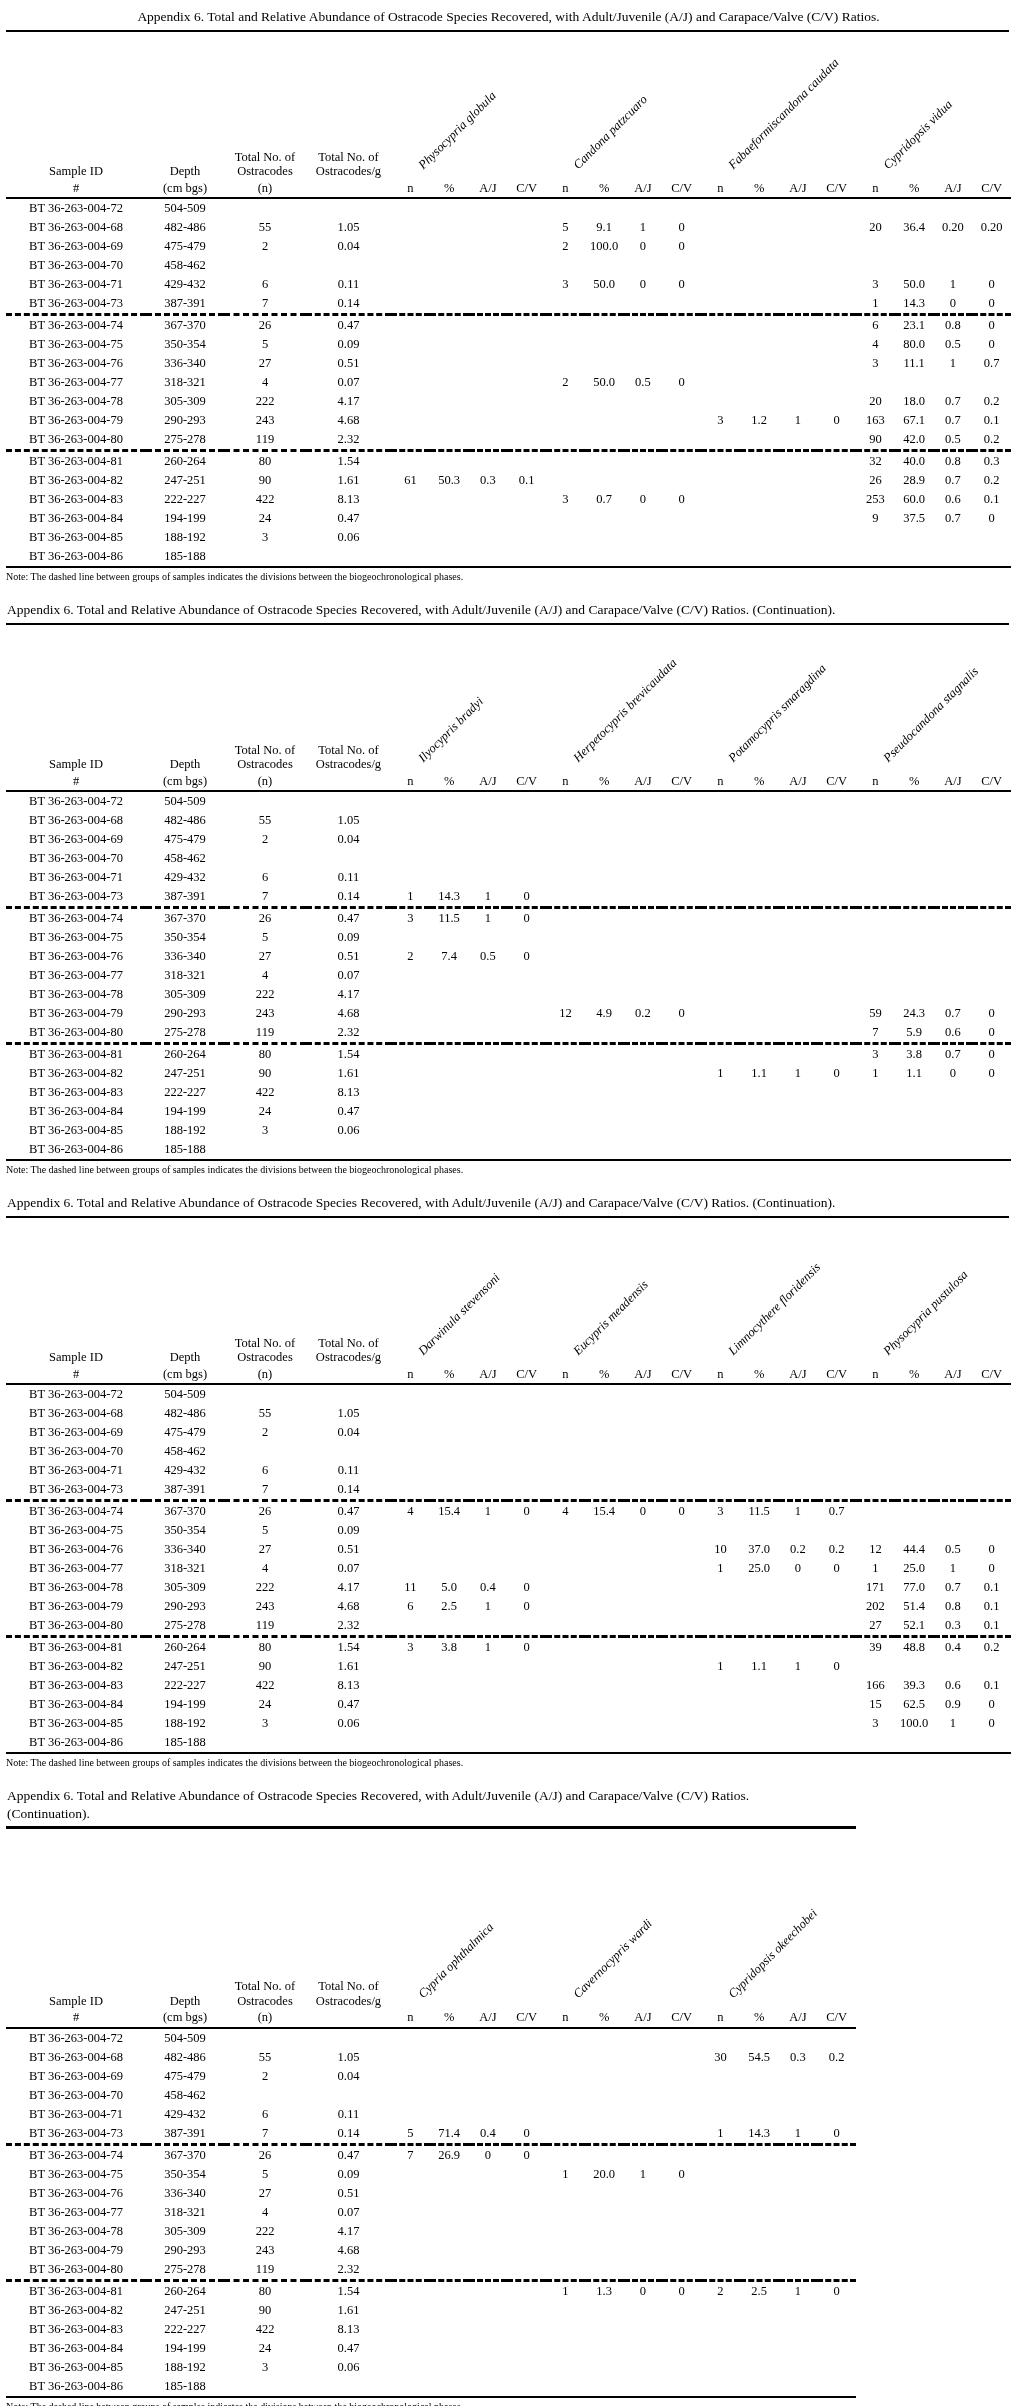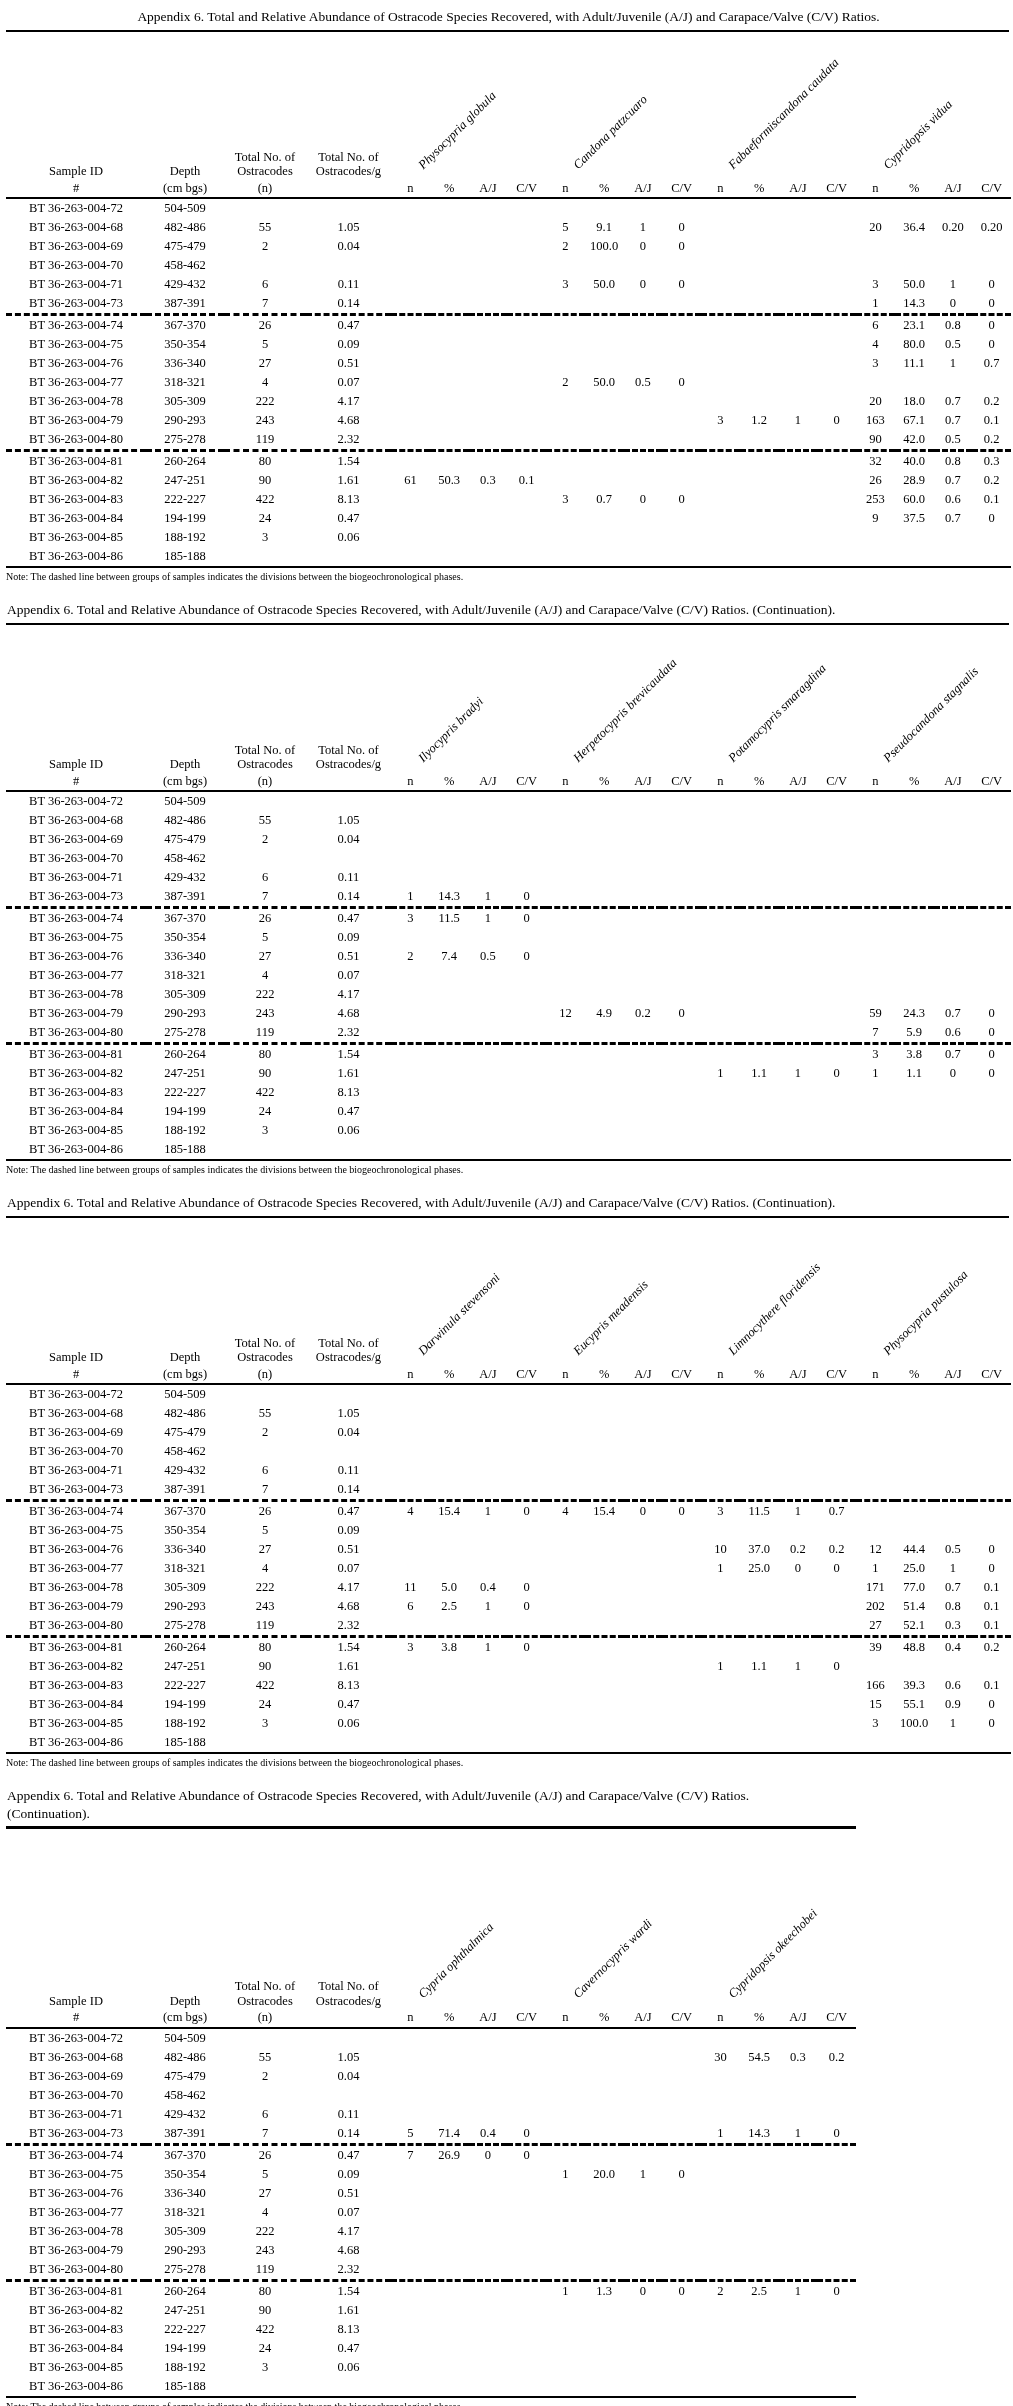--- a/index.html
+++ b/index.html
@@ -1484,21 +1484,21 @@
               <td></td>
               <td></td>
               <td></td>
               <td></td>
               <td></td>
               <td></td>
               <td></td>
               <td></td>
               <td></td>
               <td>15</td>
-              <td>55.1</td>
+              <td>62.5</td>
               <td>0.9</td>
               <td>0</td>
             </tr>
             <tr>
               <td class="sample-id">BT 36-263-004-85</td>
               <td>188-192</td>
               <td>3</td>
               <td>0.06</td>
               <td></td>
               <td></td>

